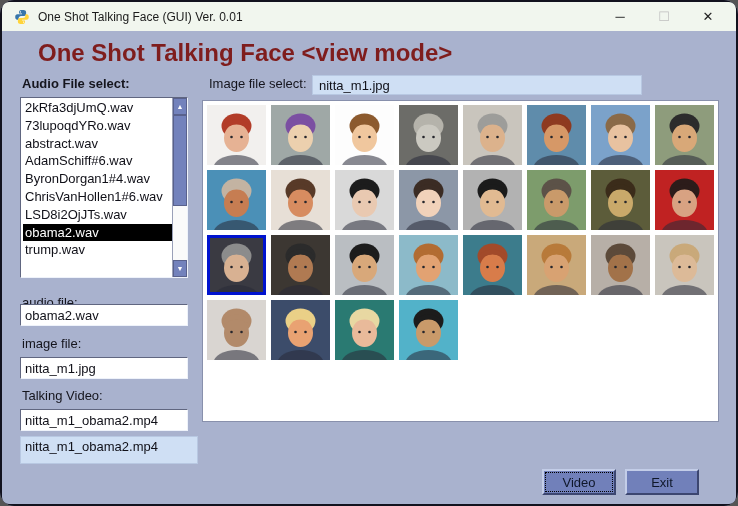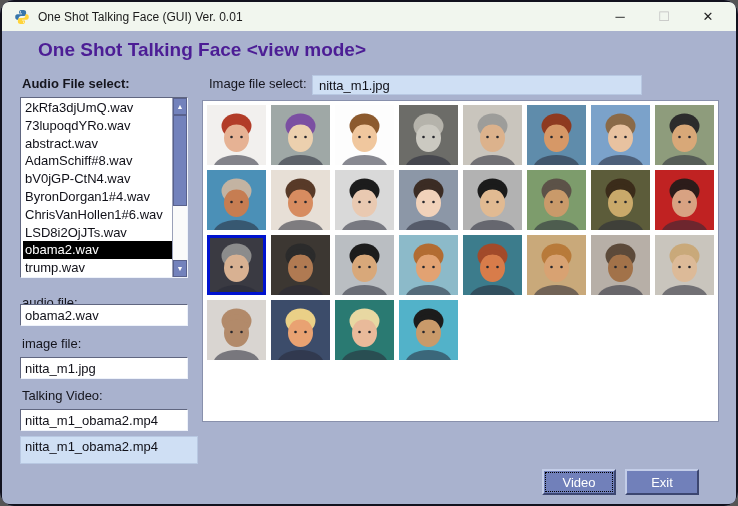--- a/index.html
+++ b/index.html
@@ -10,21 +10,21 @@
     border-radius:7px 7px 0 0;display:flex;align-items:center;}
   .app-icon{width:16px;height:16px;margin:0 8px 0 12px;flex:0 0 auto;}
   .titletext{font-size:12px;color:#1b1b1b;flex:1 1 auto;white-space:nowrap;overflow:hidden;}
   .caption-btn{width:44px;height:29px;display:flex;align-items:center;justify-content:center;
     font-size:13px;color:#222;cursor:default;}
   .caption-btn.disabled{color:#c0c0c0;}
   .caption-btn:last-child{margin-right:6px;}
   
   .main{position:absolute;left:2px;top:31px;right:2px;bottom:2px;background:#a9b2ce;
     border-radius:0 0 7px 7px;}
-  .heading{position:absolute;left:36px;top:8px;font-size:19px;font-weight:bold;color:#4c1d95;}
+  .heading{position:absolute;left:36px;top:8px;font-size:24px;font-weight:bold;color:#7f1d1d;}
   .lbl{position:absolute;font-size:13px;color:#15151d;}
   .sunken{background:#fff;border-top:1px solid #606680;border-left:1px solid #606680;
     border-bottom:1px solid #eef2fa;border-right:1px solid #eef2fa;box-sizing:border-box;}
   .entry{position:absolute;left:18px;width:168px;height:22px;font-size:13px;color:#101018;
     padding:2px 4px;font-family:"Liberation Sans",sans-serif;outline:none;}
   
   .listbox{position:absolute;left:18px;top:66px;width:168px;height:181px;display:flex;}
   .listitems{flex:1 1 auto;overflow:hidden;padding:1px 0 0 2px;}
   .listitems div{font-size:13px;line-height:17.8px;color:#101018;white-space:nowrap;padding-left:2px;}
   .listitems div.selected{background:#000;color:#fff;}
@@ -36,21 +36,21 @@
   
   .bluebox{background:#cfdff4;border:1px solid #b8c8e2;}
   
   .img-panel{position:absolute;left:200px;top:69px;width:517px;height:322px;background:#fff;
     border:1px solid #8890ac;box-sizing:border-box;overflow:hidden;}
   .grid{display:grid;grid-template-columns:repeat(8,59px);grid-auto-rows:60px;gap:5px;padding:4px;}
   .cell{width:59px;height:60px;box-sizing:border-box;overflow:hidden;}
   .cell svg{display:block;width:100%;height:100%;}
   .cell.selected{outline:3px solid #0013cf;outline-offset:-3px;}
   
-  .btn{position:absolute;width:74px;height:26px;background:#7180ba;color:#ffffff;font-size:13px;
+  .btn{position:absolute;width:74px;height:26px;background:#7180ba;color:#0f172a;font-size:13px;
     font-family:"Liberation Sans",sans-serif;display:flex;align-items:center;justify-content:center;
     border-top:2px solid #c3cde8;border-left:2px solid #c3cde8;
     border-bottom:2px solid #3c4670;border-right:2px solid #3c4670;box-sizing:border-box;cursor:default;}
   .btn.focused{outline:1px dotted #000;outline-offset:-4px;}
 </style>
 </head>
 <body>
 
 <div class="window">
 
@@ -71,22 +71,21 @@
 
     <div class="heading">One Shot Talking Face &lt;view mode&gt;</div>
 
     <div class="lbl" style="left:20px;top:45px;font-weight:bold;">Audio File select:</div>
 
     <div class="listbox sunken">
       <div class="listitems">
           <div>2kRfa3djUmQ.wav</div>
           <div>73lupoqdYRo.wav</div>
           <div>abstract.wav</div>
-          <div>AdamSchiff#8.wav</div>
-          <div>bV0jGP-CtN4.wav</div>
+          <div>AdamSchiff#6.wav</div>
           <div>ByronDorgan1#4.wav</div>
           <div>ChrisVanHollen1#6.wav</div>
           <div>LSD8i2OjJTs.wav</div>
           <div class="selected">obama2.wav</div>
           <div>trump.wav</div>
         </div>
       <div class="vscroll">
         <div class="sb-btn">▲</div>
         <div class="sb-track">
           <div class="sb-thumb"></div>

